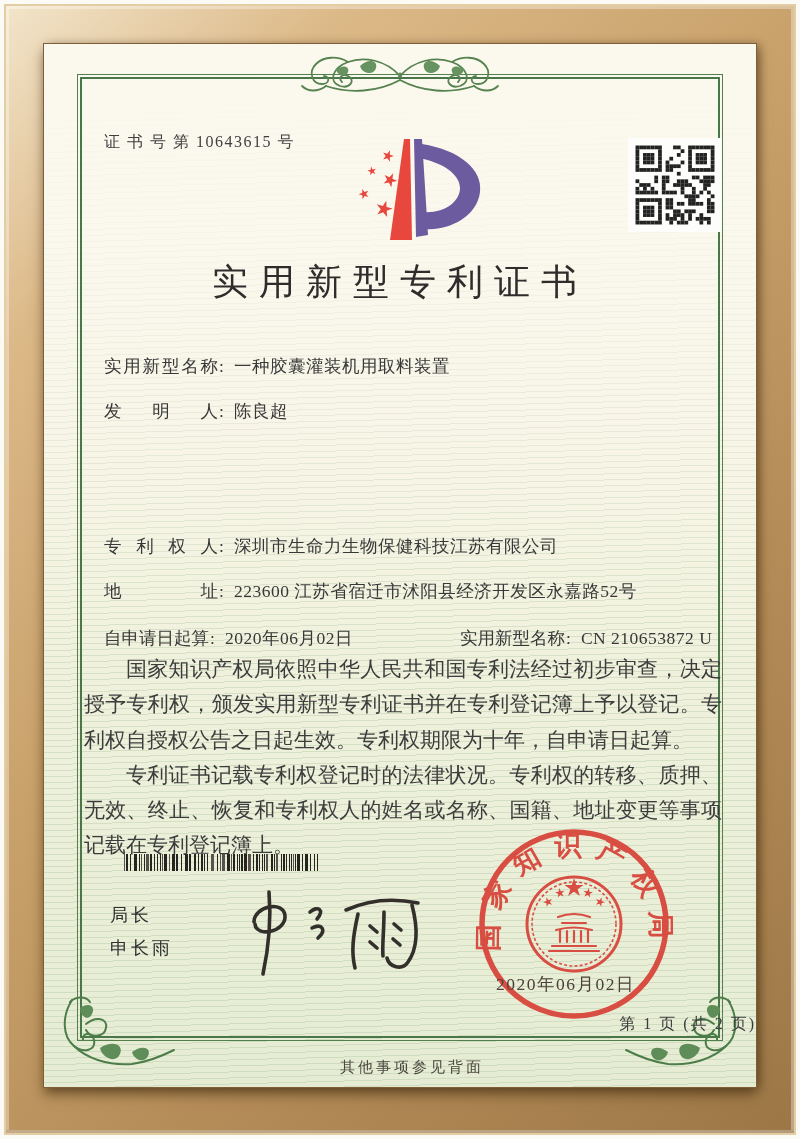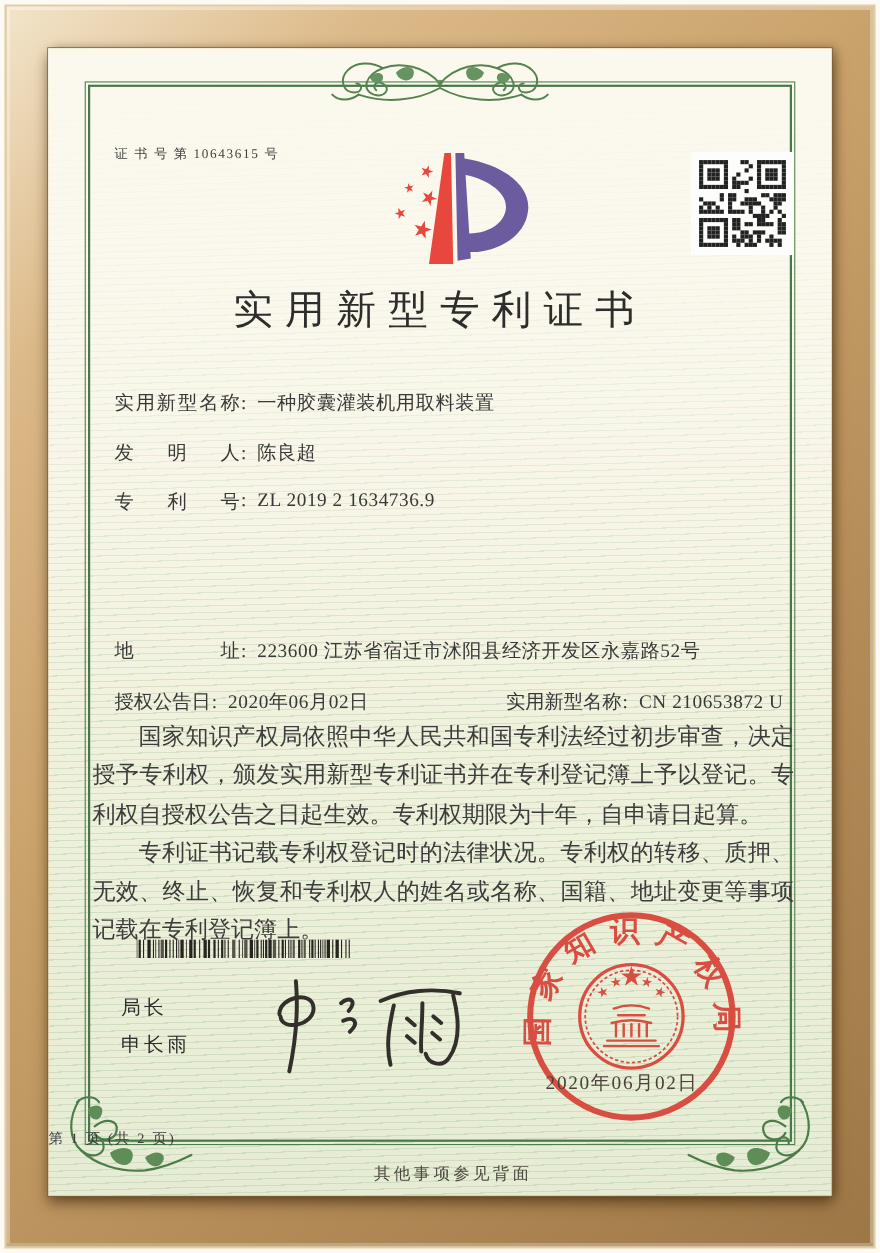--- a/index.html
+++ b/index.html
@@ -12,33 +12,33 @@
         background:linear-gradient(180deg,#fbf8ee 0%,#f6f4e4 38%,#edf0da 70%,#e6ecd4 100%);
         box-shadow:0 0 0 1px #7e5f38, 0 7px 12px rgba(58,37,12,.6), 4px 0 8px rgba(58,37,12,.35);
         overflow:hidden;}
   .waves{position:absolute;inset:0;pointer-events:none;
         background:
           linear-gradient(180deg, rgba(251,248,238,1) 0%, rgba(251,248,238,.85) 16%, rgba(251,248,238,.35) 38%, rgba(251,248,238,0) 58%),
           repeating-linear-gradient(178.5deg, rgba(110,155,105,.20) 0px, rgba(110,155,105,.20) 1px, rgba(255,255,255,0) 1px, rgba(255,255,255,0) 6px);}
   .gborder{position:absolute;left:33px;top:30px;right:33px;bottom:46px;border:1px solid #51804d;}
   .gborder .inner{position:absolute;inset:2px;border:2px solid #49774a;}
   .abs{position:absolute;}
-  .certno{left:60px;top:88px;font-size:12px;letter-spacing:1.5px;color:#3f3f3f;}
+  .certno{left:60px;top:88px;font-size:16px;letter-spacing:1.5px;color:#3f3f3f;}
   .title{left:0;right:0;top:214px;text-align:center;font-size:36px;letter-spacing:11px;color:#2e2d2c;font-weight:500;}
   .frow{left:60px;height:26px;font-size:17.5px;white-space:nowrap;color:#383838;}
   .flabel{display:inline-block;width:114px;text-align:justify;text-align-last:justify;vertical-align:top;}
   .fcolon{display:inline-block;margin:0 10px 0 1px;}
   .fvalue{letter-spacing:.5px;}
   .gpair2{position:absolute;left:356px;top:0;white-space:nowrap;}
   .paras{left:40px;top:608px;width:638px;font-size:21px;line-height:1.68;text-align:justify;color:#3c3c3c;}
   .paras p{margin:0;text-indent:2em;}
-  .signer{left:66px;top:856px;font-family:Liberation Serif, serif;
+  .signer{left:66px;top:856px;font-family:Liberation Mono, monospace;
           font-size:18px;line-height:33px;letter-spacing:3px;color:#2f2f2f;}
   .sealdate{left:452px;top:928px;font-size:17.5px;letter-spacing:1.5px;color:#4c413a;z-index:6;}
-  .pageinfo{left:0;right:0;top:970px;text-align:left;font-size:13px;letter-spacing:2px;color:#3c3c3c;margin-top:12px;}
+  .pageinfo{left:0;right:0;top:970px;text-align:right;font-size:16px;letter-spacing:2px;color:#3c3c3c;}
   .backnote{left:0;right:0;top:1014px;text-align:center;font-size:15px;letter-spacing:3px;color:#4a473e;margin-left:24px;}
   svg{display:block;}
   .seal-wrap{left:428px;top:778px;z-index:5;opacity:.94;}
 </style>
 </head>
 <body>
 
 <div class="page">
   <div class="paper">
     <div class="waves"></div>
@@ -334,28 +334,28 @@
       </svg>
 
     <div class="abs title">实用新型专利证书</div>
 
     <div class="abs frow" style="top:310px">
       <span class="flabel">实用新型名称</span><span class="fcolon">:</span><span class="fvalue">一种胶囊灌装机用取料装置</span>
     </div>
     <div class="abs frow" style="top:355px">
       <span class="flabel">发明人</span><span class="fcolon">:</span><span class="fvalue">陈良超</span>
     </div>
-    <div class="abs frow" style="top:400px">
-      <span class="flabel">专利号</span><span class="fcolon">:</span><span class="fvalue">ZL 2019 2 1634736.9</span>
+    <div class="abs frow" style="top:490px">
+      <span class="flabel">专利权人</span><span class="fcolon">:</span><span class="fvalue">深圳市生命力生物保健科技江苏有限公司</span>
     </div>
     <div class="abs frow" style="top:535px">
       <span class="flabel">地址</span><span class="fcolon">:</span><span class="fvalue">223600 江苏省宿迁市沭阳县经济开发区永嘉路52号</span>
     </div>
     <div class="abs frow" style="top:582px">
-      <span>授权公告日</span><span class="fcolon">:</span><span class="fvalue">2020年06月02日</span>
+      <span>自申请日起算</span><span class="fcolon">:</span><span class="fvalue">2020年06月02日</span>
       <span class="gpair2">
         <span>实用新型名称</span><span class="fcolon">:</span><span class="fvalue">CN 210653872 U</span>
       </span>
     </div>
 
     <div class="abs paras">
       <p>国家知识产权局依照中华人民共和国专利法经过初步审查，决定授予专利权，颁发实用新型专利证书并在专利登记簿上予以登记。专利权自授权公告之日起生效。专利权期限为十年，自申请日起算。</p>
       <p>专利证书记载专利权登记时的法律状况。专利权的转移、质押、无效、终止、恢复和专利权人的姓名或名称、国籍、地址变更等事项记载在专利登记簿上。</p>
     </div>
 

